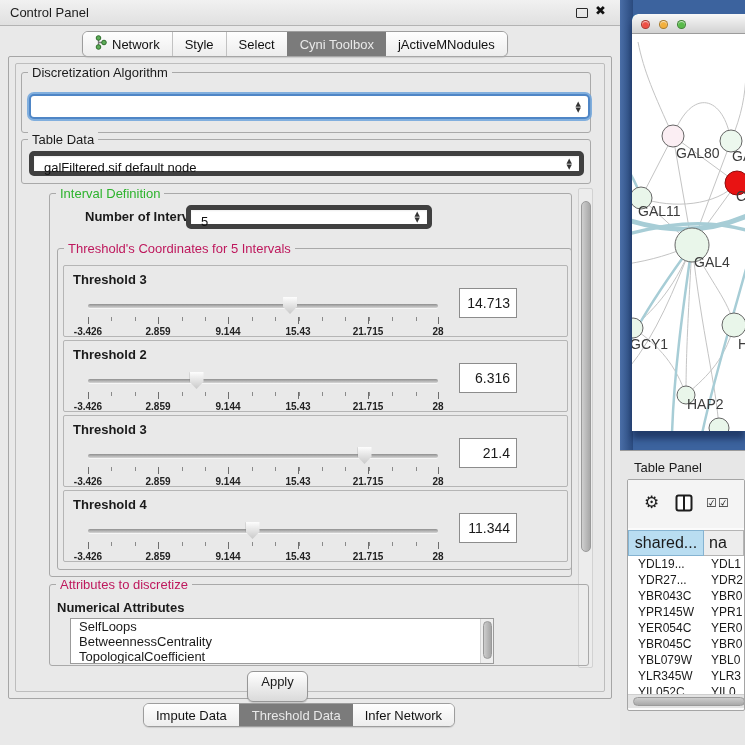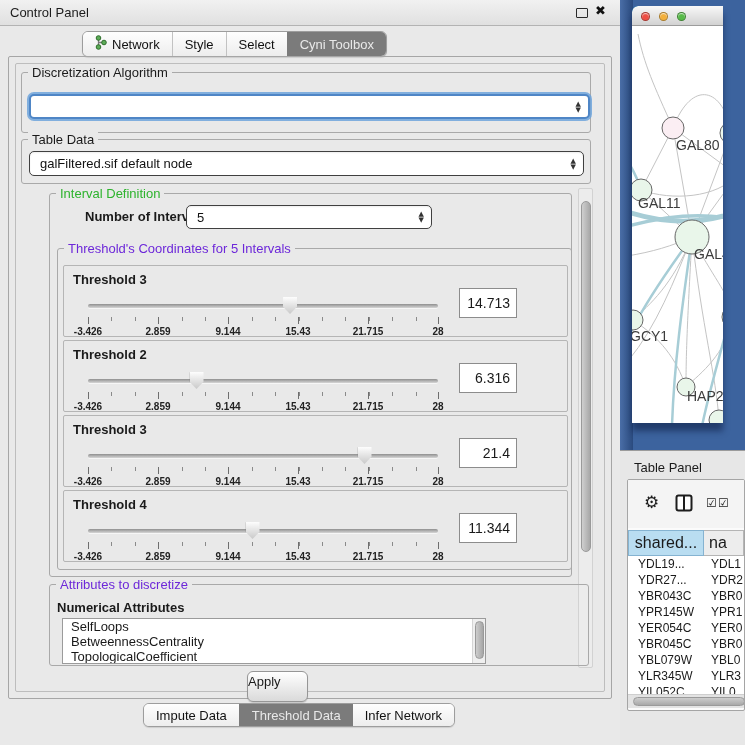--- a/index.html
+++ b/index.html
@@ -29,24 +29,24 @@
   
   #content-outer { position:absolute; left:8px; top:56px; width:604px; height:643px;
       border:1px solid #a6a6a6; border-radius:2px; }
   #content-inner { position:absolute; left:15px; top:63px; width:590px; height:629px;
       border:1px solid #bdbdbd; border-radius:2px; }
 
   
   .group { position:absolute; border:1px solid #a9a9a9; border-radius:3px; }
   .group > .gtitle { position:absolute; top:-8px; left:6px; background:#e9e9e9; padding:0 4px; line-height:15px; }
   .gtitle.green { color:#2db32d; }
-  .gtitle.blue  { color:#6d28d9; }
-
-  
-  .combo { position:absolute; background:#fff; border:1px solid #404040; border-radius:5px;
+  .gtitle.blue  { color:#be185d; }
+
+  
+  .combo { position:absolute; background:#fff; border:5px solid #404040; border-radius:5px;
       box-shadow:inset 0 1px 2px rgba(0,0,0,.07); }
   .combo .ctext { position:absolute; left:10px; top:0; line-height:23px; color:#111; white-space:nowrap; }
   .arrows { position:absolute; right:7px; top:50%; transform:translateY(-50%); display:flex; flex-direction:column;
       align-items:center; line-height:6px; font-size:7px; color:#333; font-family:"DejaVu Sans",sans-serif; }
   #combo-algorithm { left:29px; top:94px; width:561px; height:25px;
       border:2px solid #4f86c6; box-shadow:0 0 0 2px rgba(110,165,220,.85); }
 
   
   #algo-popup { position:absolute; left:14px; top:82px; width:563px; height:55px; background:#fff;
       border:1px solid #c9c9c9; border-radius:7px; box-shadow:0 4px 10px rgba(0,0,0,.35); z-index:40; }
@@ -77,39 +77,39 @@
       background:repeating-linear-gradient(to right,#8a8a8a 0,#8a8a8a 1px,transparent 1px,transparent calc(100%/15));
       background-size:calc(100% + 1px) 4px; background-repeat:no-repeat; }
   .majtick { position:absolute; top:21px; width:1px; height:7px; background:#6e6e6e; }
   .ticklabel { position:absolute; top:30px; transform:translateX(-50%); font-size:10px; font-weight:700; color:#222; white-space:nowrap; }
   .thr-value { position:absolute; left:395px; top:22px; width:58px; height:30px; background:#fff;
       border:1px solid #8c8c8c; font-size:14px; text-align:right; padding:0 6px; line-height:28px;
       font-family:"Liberation Sans",sans-serif; }
 
   
   #lbl-numattr { position:absolute; left:57px; top:600px; font-weight:700; }
-  #attr-list { position:absolute; left:62px; top:618px; width:424px; height:46px; background:#fff;
+  #attr-list { position:absolute; left:70px; top:618px; width:424px; height:46px; background:#fff;
       border:1px solid #9b9b9b; overflow:hidden; }
   .attr-item { padding-left:8px; line-height:15px; white-space:nowrap; }
   #attr-vscroll { position:absolute; right:0; top:0; width:13px; height:100%; background:#efefef; border-left:1px solid #d5d5d5; }
   #attr-vscroll .thumb-v2 { position:absolute; left:1.5px; top:2px; width:9px; height:38px; border-radius:5px;
       background:linear-gradient(90deg,#cdcdcd,#a6a6a6); border:1px solid #999; }
 
   #apply-btn { position:absolute; left:247px; top:671px; width:61px; height:31px;
       background:linear-gradient(#ffffff,#dadada); border:1px solid #969696; border-radius:6px;
-      line-height:19px; box-shadow:0 1px 1px rgba(0,0,0,.15); }
+      text-align:center; line-height:19px; box-shadow:0 1px 1px rgba(0,0,0,.15); }
 
   #bottom-tabbar { left:143px; top:703px; height:24px; }
 
   
   #right-panel { position:absolute; left:620px; top:0; width:125px; height:745px; background:#e7e7e7; }
   #desktop { position:absolute; left:0; top:0; width:125px; height:450px; background:#3c639e; }
   #desktop-strip { position:absolute; left:0; top:0; width:13px; height:450px;
       background:linear-gradient(90deg,#4a6ea7,#2a4a7e); }
-  #net-window { position:absolute; left:12px; top:6px; width:91px; height:417px;
+  #net-window { position:absolute; left:12px; top:14px; width:113px; height:417px;
       border-radius:6px 0 0 0; background:#0369a1; box-shadow:0 8px 6px rgba(12,28,64,.55); overflow:hidden; }
   #net-titlebar { position:absolute; left:0; top:0; width:100%; height:20px;
       background:linear-gradient(#f8f8f8,#d2d2d2); border-bottom:1px solid #9c9c9c; border-radius:6px 0 0 0; }
   .tlight { position:absolute; top:5.5px; width:9px; height:9px; border-radius:50%; border:1px solid rgba(0,0,0,.3);
       box-shadow:inset 0 1px 1px rgba(255,255,255,.7); }
   #light-red { left:9px; background:#ee4f45; }
   #light-yellow { left:27px; background:#f3b03c; }
   #light-green { left:45px; background:#58bb49; }
   #net-canvas { position:absolute; left:0; top:20px; width:113px; height:397px; background:#fff; }
 
@@ -165,20 +165,23 @@
           <span>Network</span>
         </div>
         <div class="ttab">
           <span>Style</span>
         </div>
         <div class="ttab">
           <span>Select</span>
         </div>
         <div class="ttab sel">
           <span>Cyni Toolbox</span>
+        </div>
+        <div class="ttab">
+          <span>jActiveMNodules</span>
         </div>
       </div>
 
     <div id="content-outer"></div>
     <div id="content-inner"></div>
 
     <div class="group" style="left:21px; top:72px; width:570px; height:61px;">
       <span class="gtitle">Discretization Algorithm</span>
     </div>
     <div id="combo-algorithm" class="combo">

